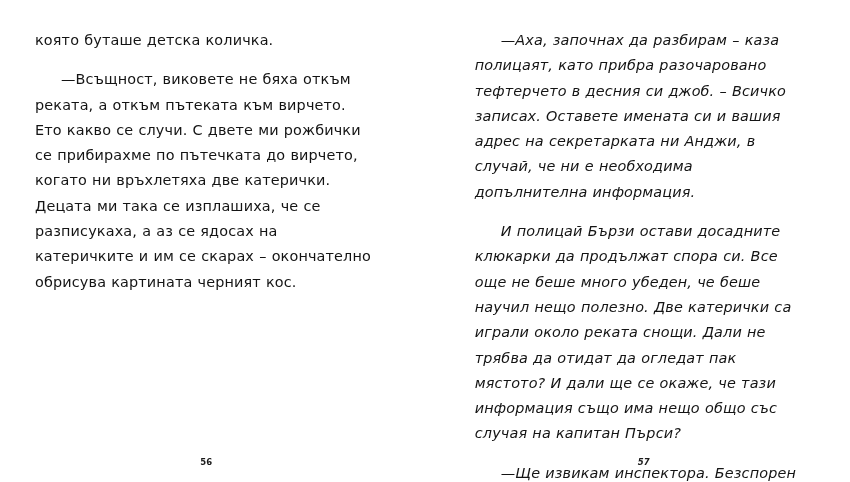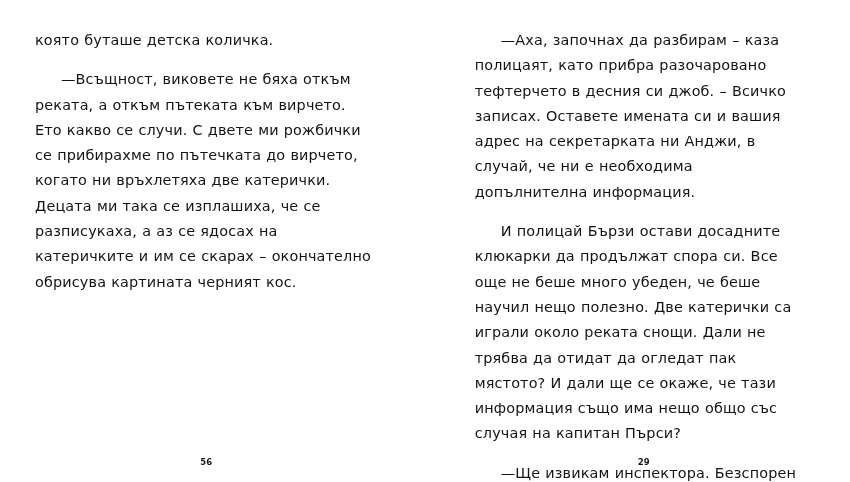--- a/index.html
+++ b/index.html
@@ -21,21 +21,21 @@
     box-sizing: border-box;
     gap: 24px;
   }
   .page {
     position: relative;
     width: 425px;
     height: 482px;
     box-sizing: border-box;
   }
   .page-left  { padding: 28px 36px 0 35px; }
-  .page-right { padding: 28px 48px 0 38px; }
+  .page-right { padding: 28px 48px 0 38px; font-style: italic; }
 
   .text-column {
     font-size: 14.4px;
     line-height: 25.3px;
     text-align: left;
     letter-spacing: 0.15px;
     word-spacing: 0.4px;
   }
   .para {
     margin: 0 0 14px 0;
@@ -70,16 +70,16 @@
     </div>
     <div class="page-number">56</div>
   </div>
 
   <div class="page page-right">
     <div class="text-column">
       <p class="para">—Аха, започнах да разбирам – каза полицаят, като прибра разочаровано тефтерчето в десния си джоб. – Всичко записах. Оставете имената си и вашия адрес на секретарката ни Анджи, в случай, че ни е необходима допълнителна информация.</p>
       <p class="para">И полицай Бързи остави досадните клюкарки да продължат спора си. Все още не беше много убеден, че беше научил нещо полезно. Две катерички са играли около реката снощи. Дали не трябва да отидат да огледат пак мястото? И дали ще се окаже, че тази информация също има нещо общо със случая на капитан Пърси?</p>
       <p class="para">—Ще извикам инспектора. Безспорен факт е, че четири очи и две човки могат да видят и усетят повече неща – каза си той.</p>
     </div>
-    <div class="page-number">29</div>
+    <div class="page-number">57</div>
   </div>
 
 </div>
 
 </body></html>

